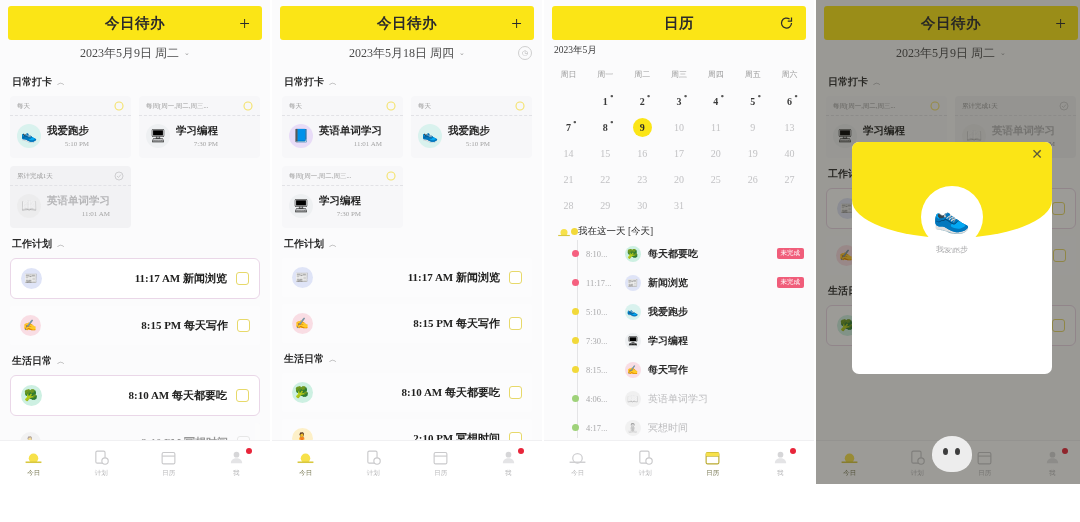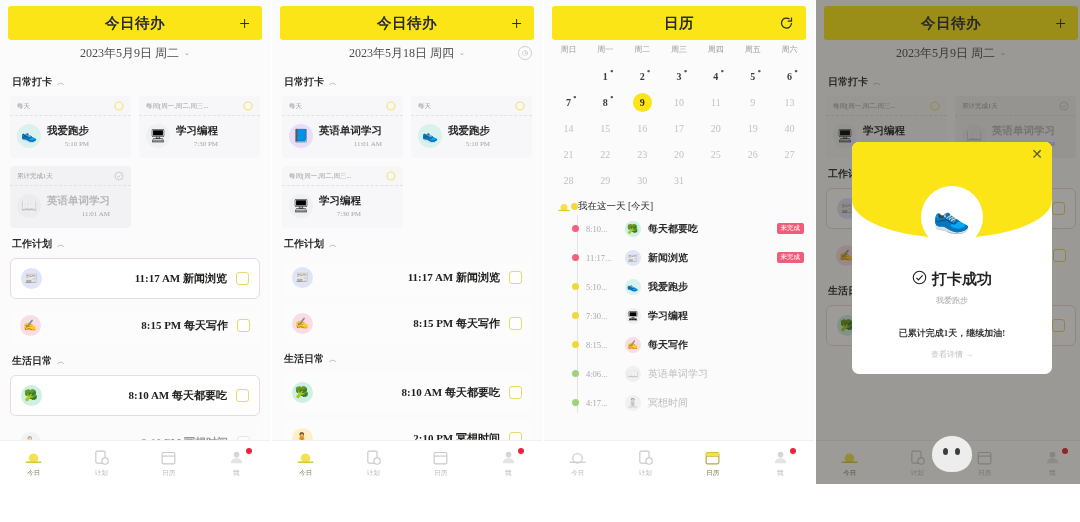--- a/index.html
+++ b/index.html
@@ -506,20 +506,21 @@
     <div class="hdr">
       <span class="hdr-title">日历</span>
       <span class="hdr-refresh">
         <svg viewBox="0 0 24 24" width="15" height="15">
             <path d="M20 12a8 8 0 1 1-3-6.2" fill="none" stroke="#2b2b2b" stroke-width="2"></path>
             <path d="M20 3v6h-6" fill="none" stroke="#2b2b2b" stroke-width="2"></path>
           </svg>
       </span>
     </div>
 
+    <div class="cal-month">2023年5月</div>
     <div class="cal-grid" id="cal-grid">
         <div class="cal-wd">周日</div>
         <div class="cal-wd">周一</div>
         <div class="cal-wd">周二</div>
         <div class="cal-wd">周三</div>
         <div class="cal-wd">周四</div>
         <div class="cal-wd">周五</div>
         <div class="cal-wd">周六</div>
         <div class="cal-cell"></div>
         <div class="cal-cell has">1<span class="sup">•</span></div>
@@ -772,31 +773,18 @@
         <span class="nav-lbl">我</span>
       </div>
     </div>
 
     <div class="overlay"></div>
     <div class="modal">
       <div class="modal-top">
         <span class="modal-close">✕</span>
         <span class="modal-badge">👟</span>
       </div>
-      <div class="modal-title">
-        <span>
-          <svg viewBox="0 0 24 24" width="15" height="15">
-              <circle cx="12" cy="12" r="10" fill="none" stroke="#232323" stroke-width="1.8"></circle>
-              <path d="M7 12.5l3.3 3.3L17 8.5" fill="none" stroke="#232323" stroke-width="1.8"></path>
-            </svg>
-        </span>
-        <span>打卡成功</span>
-      </div>
       <div class="modal-sub">我爱跑步</div>
-      <div class="modal-foot">
-        <div class="modal-count">已累计完成1天，继续加油!</div>
-        <div class="modal-link">查看详情  →</div>
-      </div>
     </div>
   </div>
 
   <div class="wm-ghost"></div>
 </div>
 
 </body></html>

